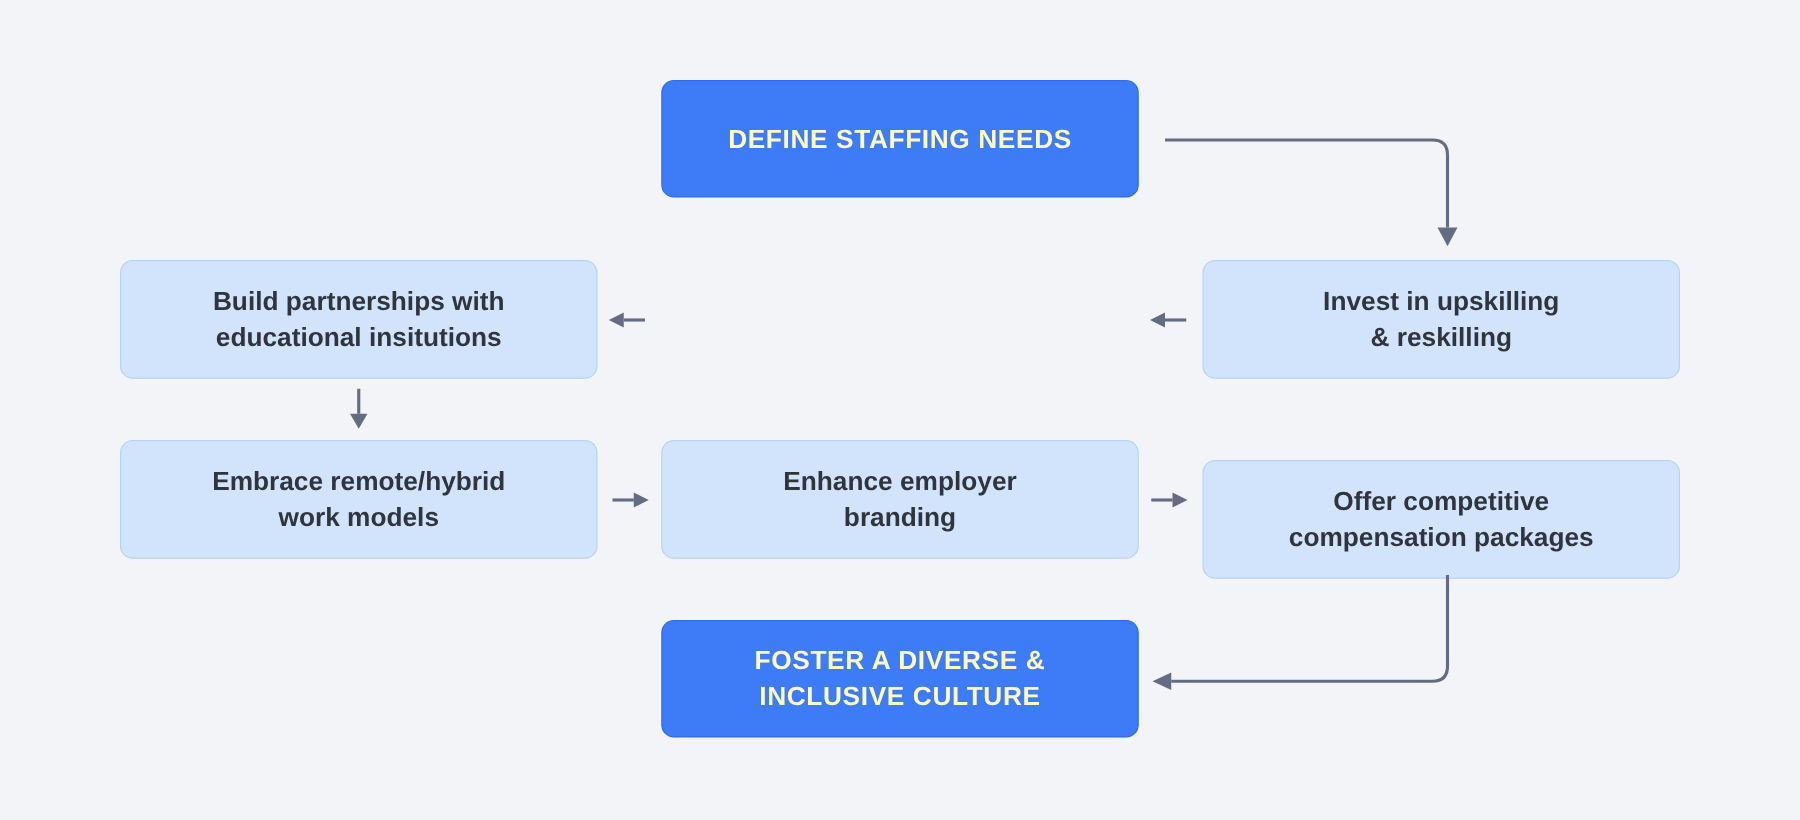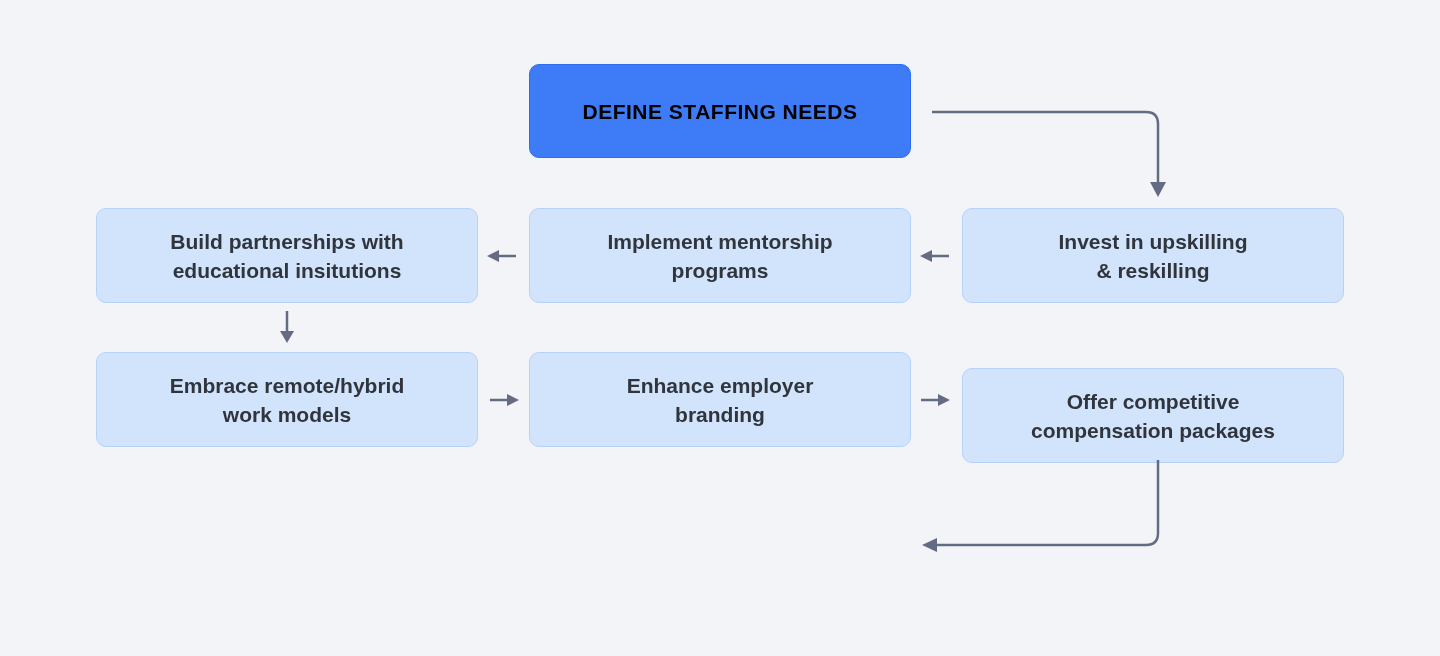--- a/index.html
+++ b/index.html
@@ -43,21 +43,21 @@
     font-size: 21px;
     line-height: 29px;
     padding: 0 12px;
   }
   .node.primary {
     background: #3d7bf7;
     border: 1px solid #2e6df0;
     height: 94px;
   }
   .node.primary .label {
-    color: #000000;
+    color: #fef9c3;
     letter-spacing: 0.5px;
   }
   .node.secondary {
     background: #d2e4fb;
     border: 1.5px solid #b7d2f6;
   }
   .node.secondary .label {
     color: #30353d;
   }
   
@@ -88,24 +88,20 @@
 
   <div class="node primary pos-start">
     <span class="label">DEFINE STAFFING NEEDS</span>
   </div>
 
   <div class="node secondary pos-partnerships">
     <span class="label">Build partnerships with
 educational insitutions</span>
   </div>
 
-  <div class="node secondary pos-mentorship">
-    <span class="label">Implement mentorship
-programs</span>
-  </div>
 
   <div class="node secondary pos-upskilling">
     <span class="label">Invest in upskilling
 &amp; reskilling</span>
   </div>
 
   <div class="node secondary pos-remote">
     <span class="label">Embrace remote/hybrid
 work models</span>
   </div>
@@ -113,20 +109,24 @@
   <div class="node secondary pos-branding">
     <span class="label">Enhance employer
 branding</span>
   </div>
 
   <div class="node secondary pos-compensation">
     <span class="label">Offer competitive
 compensation packages</span>
   </div>
 
+  <div class="node primary pos-end">
+    <span class="label">FOSTER A DIVERSE &amp;
+INCLUSIVE CULTURE</span>
+  </div>
 
   <svg class="arrows" viewBox="0 0 1440 656">
 
     <g>
       <path d="M932,112 H1146 Q1158,112 1158,124 V182"></path>
       <polygon points="1150,182 1166,182 1158,197"></polygon>
     </g>
 
     <g>
       <path d="M949,256 H932"></path>

